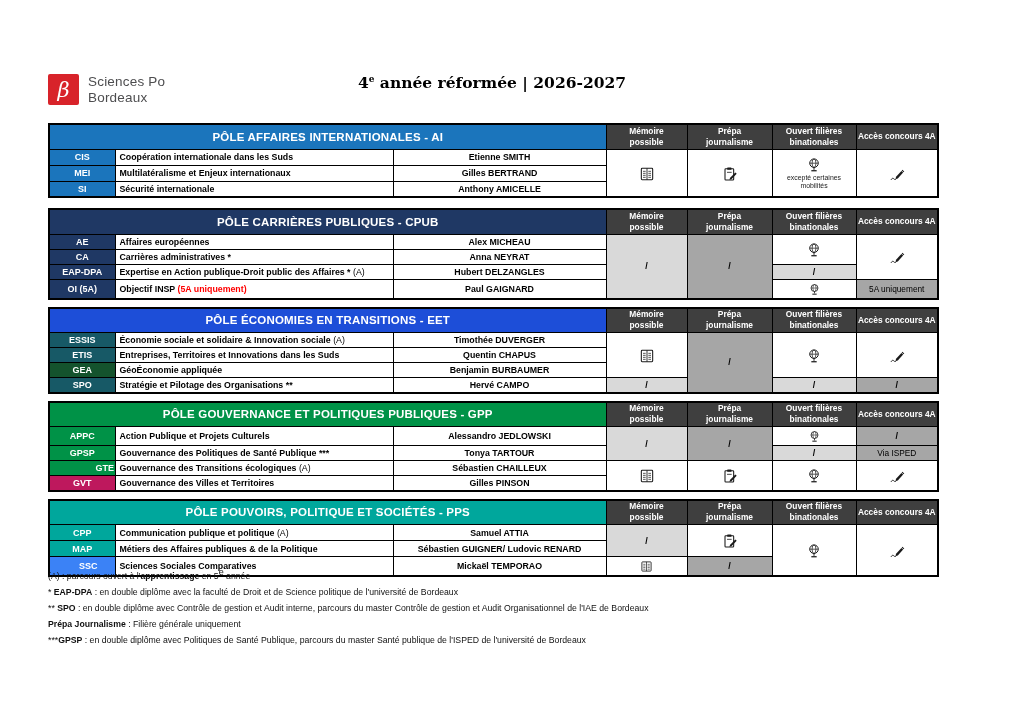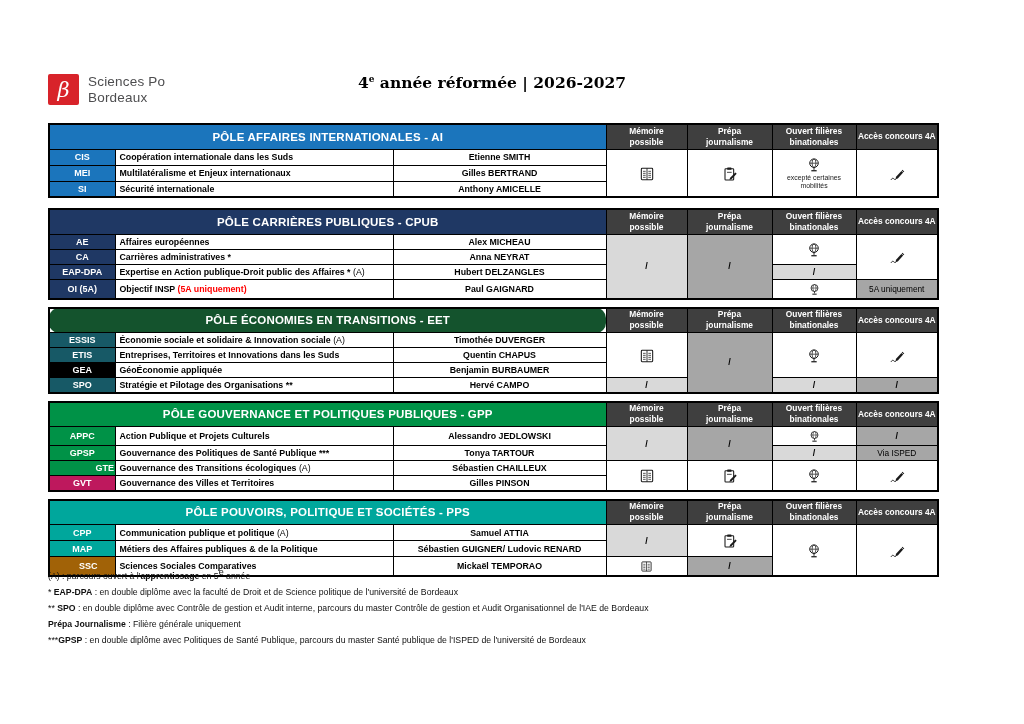--- a/index.html
+++ b/index.html
@@ -235,21 +235,21 @@
         <col style="width:66px">
         <col style="width:278px">
         <col style="width:213px">
         <col style="width:81px">
         <col style="width:85px">
         <col style="width:84px">
         <col style="width:82px">
       </colgroup>
     <tbody>
         <tr class="hdr">
-      <th class="sec-title" colspan="3" style="background-color: #14532d; border-radius: 10px;">PÔLE ÉCONOMIES EN TRANSITIONS - EET</th>
+      <th class="sec-title" colspan="3" style="background-color: #1d4ed8;">PÔLE ÉCONOMIES EN TRANSITIONS - EET</th>
       <th class="colh">
             <span>Mémoire</span>
             <span>possible</span>
           </th>
       <th class="colh">
             <span>Prépa</span>
             <span>journalisme</span>
           </th>
       <th class="colh">
             <span>Ouvert filières</span>
@@ -273,21 +273,21 @@
       <td class="c icell" rowspan="3"><svg class="ic">
               <use href="#sym-exam"></use>
             </svg></td>
     </tr>
     <tr class="data">
       <td class="code" style="background-color: rgb(23, 89, 102);">ETIS</td>
       <td class="name"><span>Entreprises, Territoires et Innovations dans les Suds</span></td>
       <td class="resp">Quentin CHAPUS</td>
     </tr>
     <tr class="data">
-      <td class="code" style="background-color: #000000;">GEA</td>
+      <td class="code" style="background-color: #14532d;">GEA</td>
       <td class="name"><span>GéoÉconomie appliquée</span></td>
       <td class="resp">Benjamin BURBAUMER</td>
     </tr>
     <tr class="data">
       <td class="code" style="background-color: rgb(23, 89, 102);">SPO</td>
       <td class="name"><span>Stratégie et Pilotage des Organisations **</span></td>
       <td class="resp">Hervé CAMPO</td>
       <td class="c lgray slash">/</td>
       <td class="c lgray slash">/</td>
       <td class="c mgray slash">/</td>
@@ -410,21 +410,21 @@
       <td class="c icell" rowspan="3"><svg class="ic">
               <use href="#sym-exam"></use>
             </svg></td>
     </tr>
     <tr class="data">
       <td class="code" style="background-color: rgb(0, 167, 156);">MAP</td>
       <td class="name"><span>Métiers des Affaires publiques &amp; de la Politique</span></td>
       <td class="resp">Sébastien GUIGNER/ Ludovic RENARD</td>
     </tr>
     <tr class="data">
-      <td class="code" style="background-color: #a16207; padding-left: 12px;">SSC</td>
+      <td class="code" style="background-color: #3b82f6; padding-left: 12px;">SSC</td>
       <td class="name"><span>Sciences Sociales Comparatives</span></td>
       <td class="resp">Mickaël TEMPORAO</td>
       <td class="c icell"><svg class="ic-sm">
               <use href="#sym-book"></use>
             </svg></td>
       <td class="c mgray slash">/</td>
     </tr>
   </tbody>
     </table>
 

